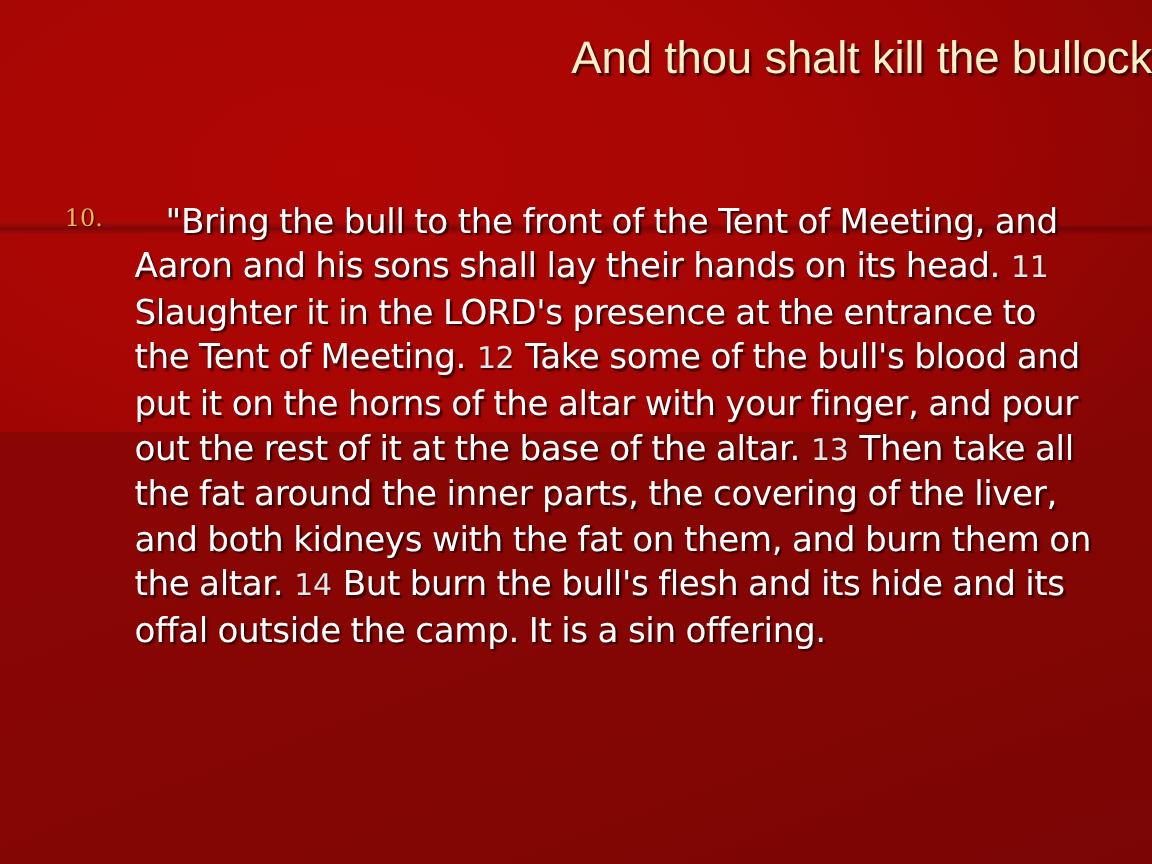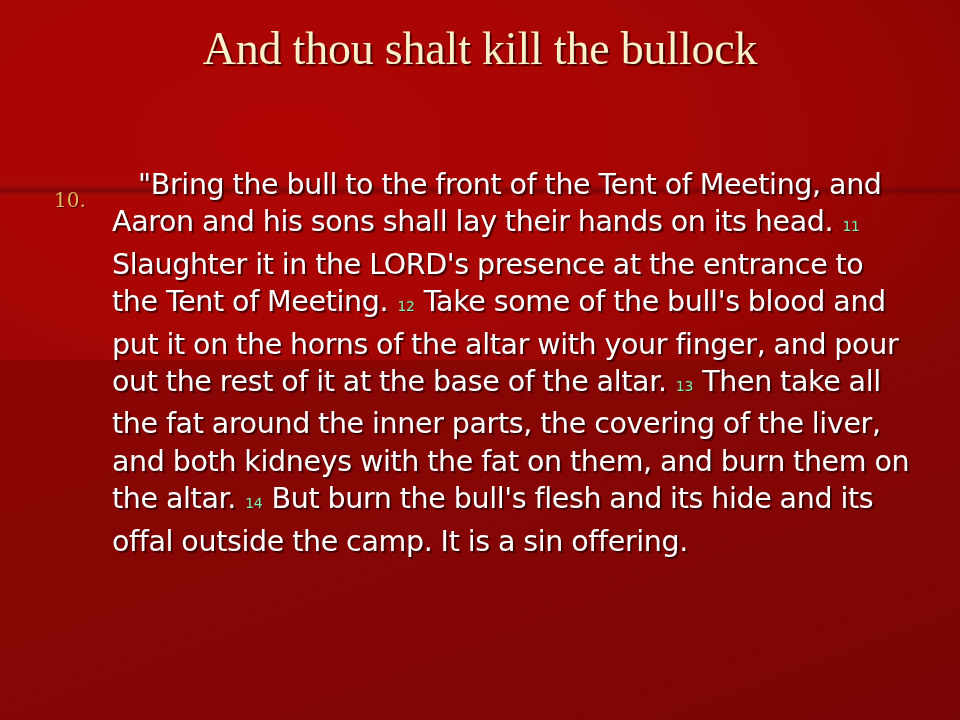--- a/index.html
+++ b/index.html
@@ -83,48 +83,49 @@
     position: absolute;
     left: 0;
     top: 22px;
     width: 960px;
     text-align: center;
     z-index: 5;
   }
 
   .title-line {
     display: block;
-    font-family: Liberation Serif, serif;
-    font-size: 46px;
+    font-family: Liberation Sans, sans-serif;
+    font-size: 38px;
     font-weight: 400;
     line-height: 54px;
     color: #FAF1CA;
     letter-spacing: -0.2px;
     text-shadow: 2px 2px 1px rgba(50,0,0,0.78);
     white-space: nowrap;
+    text-align: right;
   }
 
   
   #body-block {
     position: absolute;
     left: 48px;
     top: 166px;
     width: 868px;
     z-index: 5;
   }
 
   .list-item {
     position: relative;
     padding-left: 64px;
   }
 
   .item-marker {
     position: absolute;
     left: 6px;
-    top: 22px;
+    top: 3px;
     font-family: "DejaVu Serif", serif;
     font-size: 20px;
     font-weight: 400;
     color: #E8B75C;
     text-shadow: 1px 1px 1px rgba(40,0,0,0.7);
   }
 
   .item-text {
     font-family: "DejaVu Sans", sans-serif;
     font-size: 28.5px;
@@ -136,22 +137,22 @@
     word-spacing: -0.5px;
     letter-spacing: -0.35px;
   }
 
   .lead-indent {
     display: inline-block;
     width: 26px;
   }
 
   .verse-num {
-    font-size: 14px;
-    color: #86efac;
+    font-size: 25px;
+    color: #e5e5e5;
     vertical-align: baseline;
     padding: 0 1px;
     text-shadow: 1px 1px 1px rgba(40,0,0,0.7);
   }
 </style>
 </head>
 <body>
 
 <div id="slide">
 

